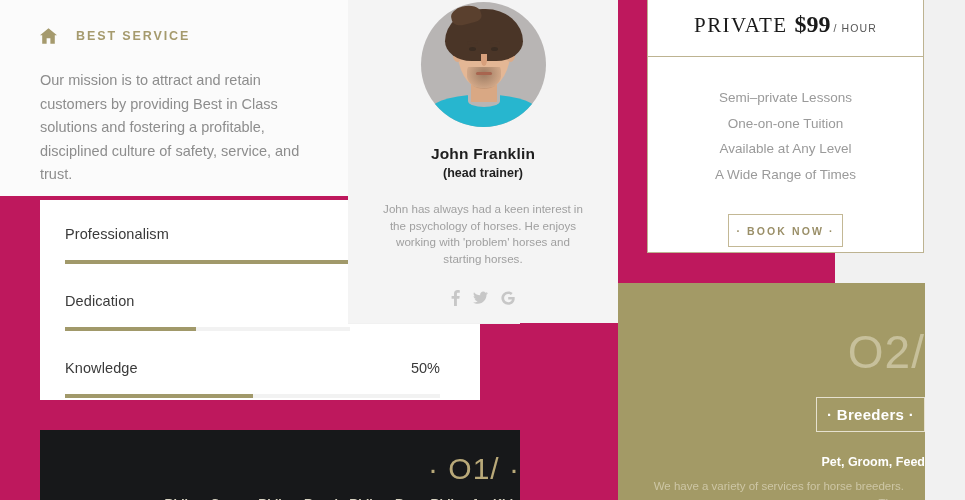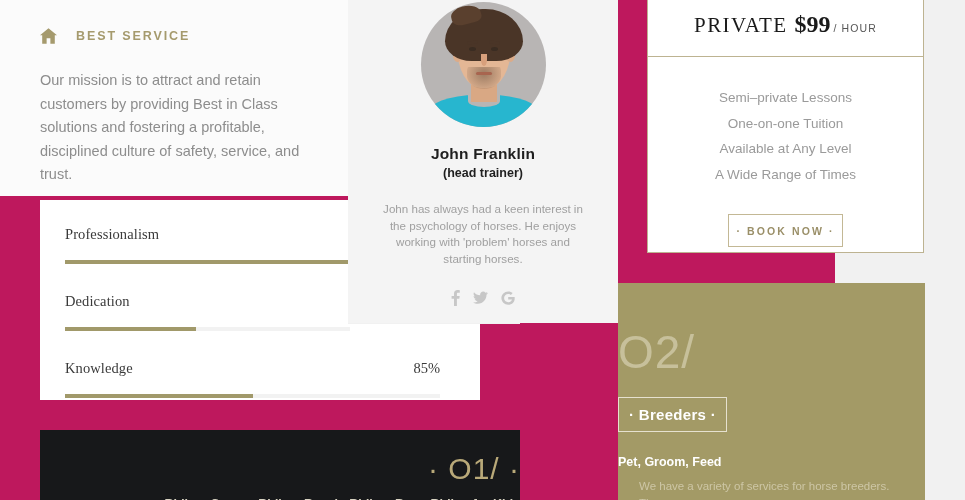--- a/index.html
+++ b/index.html
@@ -46,21 +46,21 @@
   }
 
   
   .skills {
     position: absolute;
     left: 40px; top: 200px;
     width: 440px; height: 200px;
     background: #ffffff;
     padding: 26px 0 0 0;
   }
-  .skill { position: relative; padding: 0 0 0 25px; font-family: Liberation Serif, serif; }
+  .skill { position: relative; padding: 0 0 0 25px; }
   .skill + .skill { margin-top: 29px; }
   .skill-row {
     display: flex; align-items: baseline;
     justify-content: space-between;
     padding-right: 25px;
     height: 19px;
   }
   .skill-name {
     font-size: 14.5px;
     color: #3a3a3a;
@@ -270,21 +270,21 @@
     color: #9a8f68;
     cursor: pointer;
   }
 
   
   .olive {
     position: absolute;
     left: 618px; top: 283px;
     width: 307px; height: 217px;
     background: #a39a66;
-    text-align: left;
+    text-align: right;
     overflow: hidden;
   }
   .olive-num {
     margin-top: 42px;
     font-size: 46px;
     font-weight: 300;
     color: #c7c09b;
     letter-spacing: 1px;
     font-family: "Liberation Sans", sans-serif;
   }
@@ -374,21 +374,21 @@
         <span class="skill-pct"></span>
       </div>
       <div class="track">
         <div class="fill" style="width: 46%;"></div>
       </div>
     </div>
 
     <div class="skill skill-2">
       <div class="skill-row">
         <span class="skill-name">Knowledge</span>
-        <span class="skill-pct">85%</span>
+        <span class="skill-pct">50%</span>
       </div>
       <div class="track">
         <div class="fill" style="width: 50%;"></div>
       </div>
     </div>
 
     <div class="skills-overlap"></div>
   </section>
 
   <section class="trainer">

